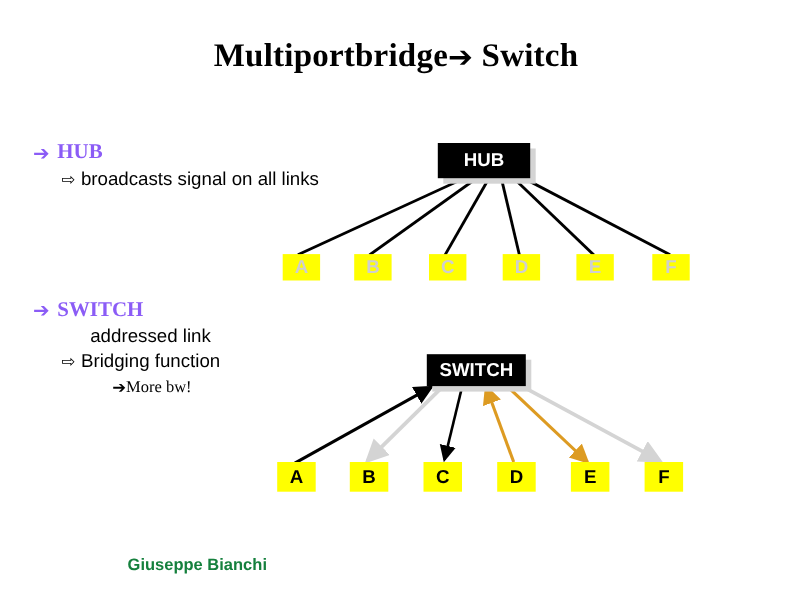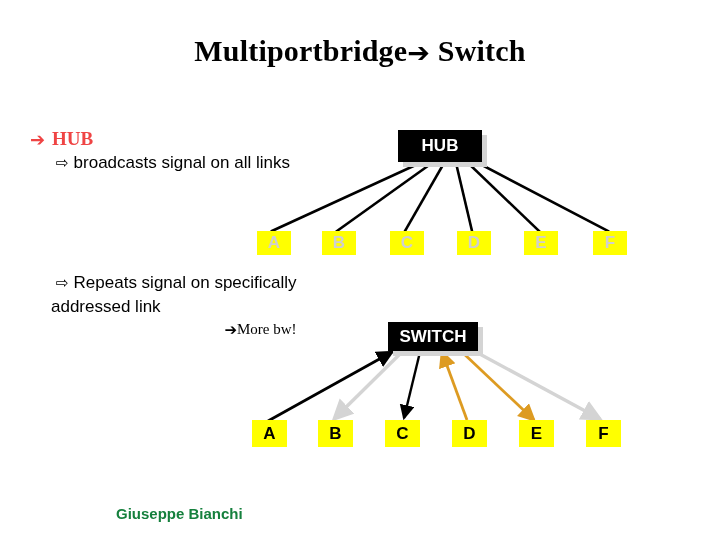--- a/index.html
+++ b/index.html
@@ -39,21 +39,21 @@
 
   
   .bullet-block {
     position: absolute;
     left: 30px;
   }
   .lvl1 {
     font-family: "Liberation Serif", serif;
     font-weight: bold;
     font-size: 19px;
-    color: #ef4444;
+    color: #8b5cf6;
     white-space: nowrap;
     line-height: 22px;
   }
   .lvl1 .arrow-glyph {
     font-family: "DejaVu Sans", sans-serif;
     font-size: 18px;
     font-weight: bold;
     margin-right: 7px;
     vertical-align: -1px;
   }
@@ -69,31 +69,30 @@
     font-family: "DejaVu Sans", sans-serif;
     font-size: 15px;
     margin-right: 5px;
     vertical-align: 0px;
   }
   .lvl2-cont {
     font-family: "Liberation Sans", sans-serif;
     font-size: 17px;
     color: #000000;
     white-space: nowrap;
-    margin-left: 21px;
+    margin-left: 52px;
     line-height: 23px;
   }
   .lvl3 {
     font-family: "Liberation Serif", serif;
     font-size: 15px;
     color: #000000;
     white-space: nowrap;
     margin-left: 72px;
     line-height: 22px;
-    text-align: right;
   }
   .lvl3 .arrow-glyph {
     font-family: "DejaVu Sans", sans-serif;
     font-size: 15px;
     vertical-align: -1px;
   }
 
   
   .device-box {
     position: absolute;
@@ -159,22 +158,23 @@
 <div id="slide">
 
   <div id="slide-title"><span>Multiportbridge</span><span class="arrow-glyph">➔</span><span> Switch</span></div>
 
   <div class="bullet-block" style="top:128px;">
     <div class="lvl1"><span class="arrow-glyph">➔</span><span>HUB</span></div>
     <div class="lvl2"><span class="hand-glyph">⇨</span><span>broadcasts signal on all links</span></div>
   </div>
 
   <div class="bullet-block" style="top:271px;">
-    <div class="lvl2"><span class="hand-glyph">⇨</span><span>Repeats signal on specifically</span></div>
+    <div class="lvl1"><span class="arrow-glyph">➔</span><span>SWITCH</span></div>
     <div class="lvl2-cont">addressed link</div>
+    <div class="lvl2"><span class="hand-glyph">⇨</span><span>Bridging function</span></div>
     <div class="lvl3"><span class="arrow-glyph">➔</span><span>More bw!</span></div>
   </div>
 
   <svg class="link-layer" viewBox="0 0 720 540">
     <g stroke="#000000" stroke-width="2.6" fill="none" stroke-linecap="square">
       <line x1="420" y1="163" x2="272" y2="231"></line>
       <line x1="432" y1="163" x2="337" y2="231"></line>
       <line x1="444" y1="163" x2="405" y2="231"></line>
       <line x1="456" y1="163" x2="472" y2="231"></line>
       <line x1="468" y1="163" x2="539" y2="231"></line>

